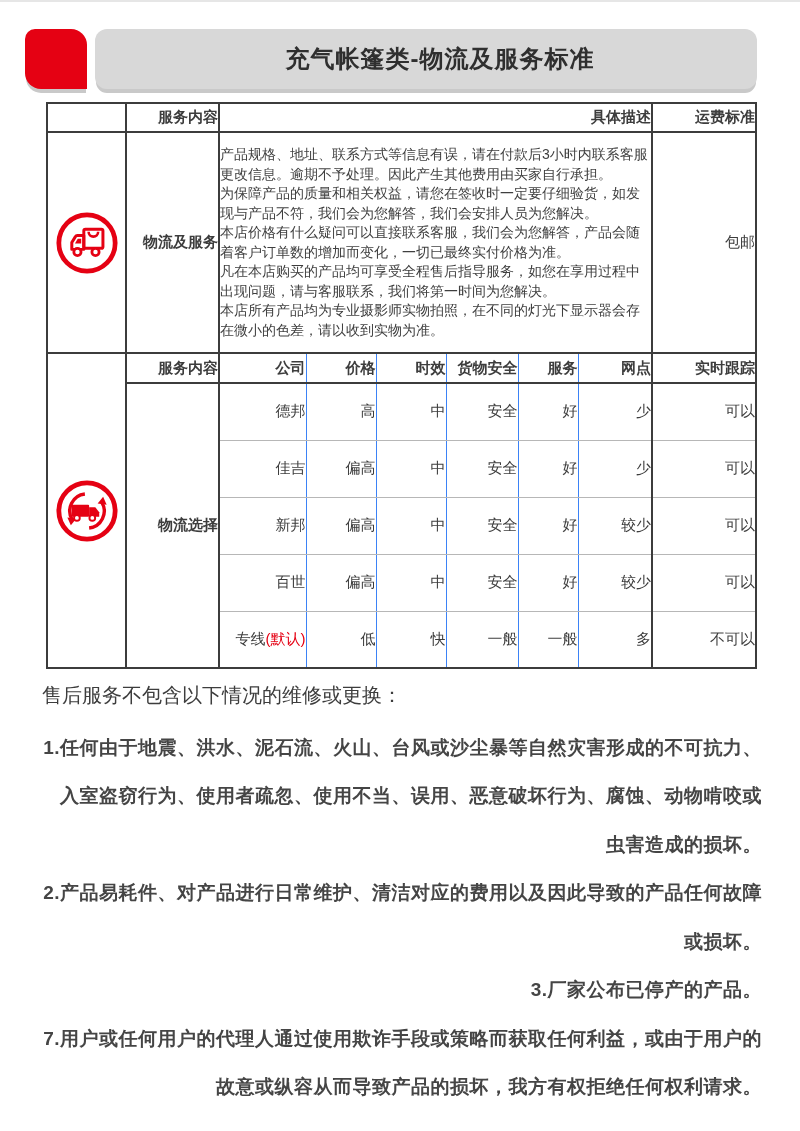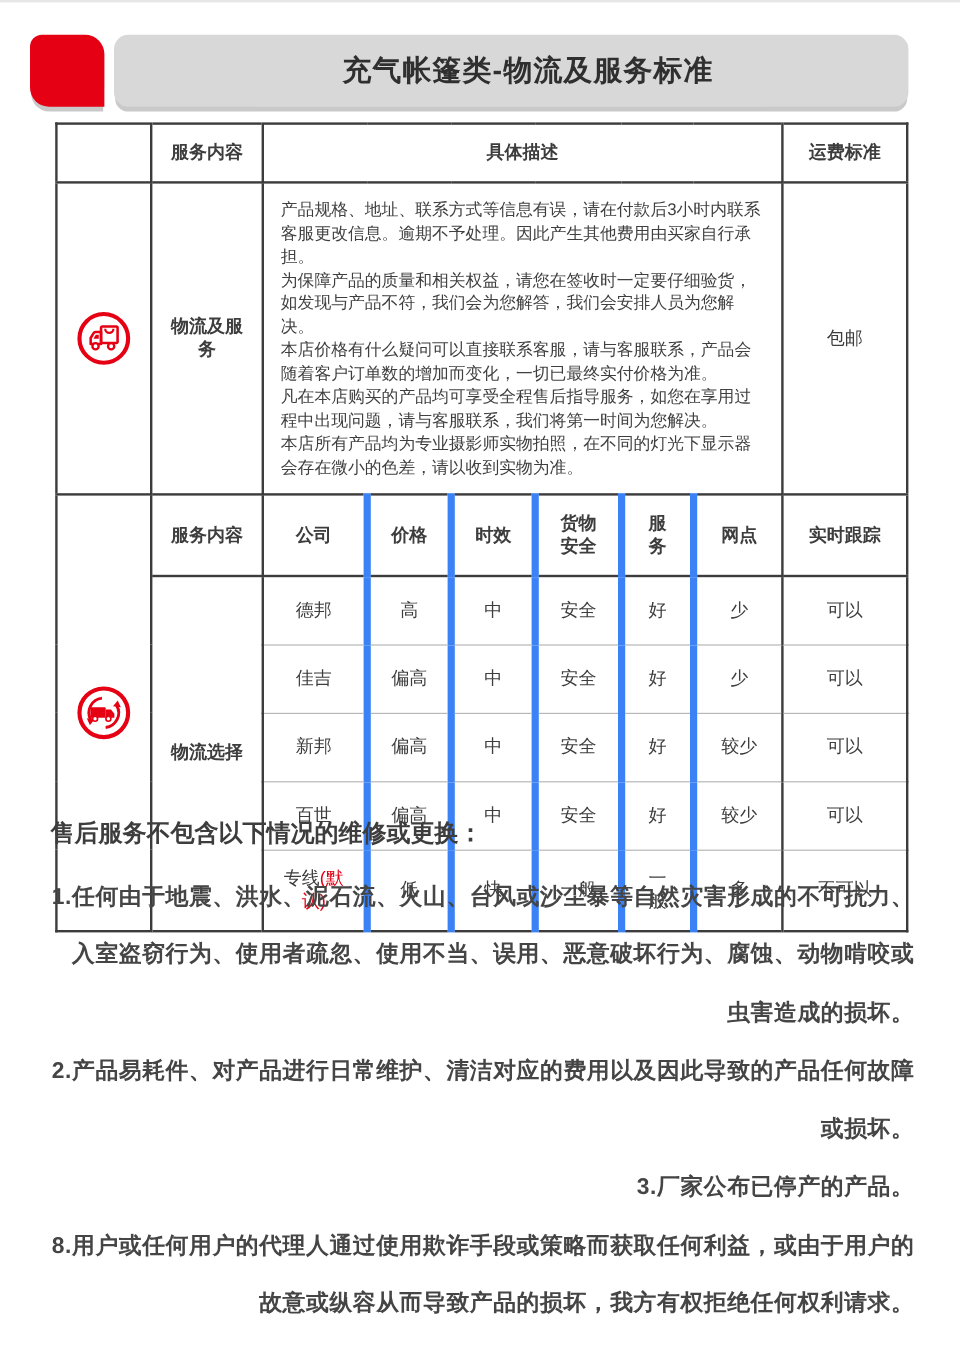--- a/index.html
+++ b/index.html
@@ -27,42 +27,42 @@
   .banner-title {
     font-size: 24px; font-weight: 700; color: #2f2f2f; letter-spacing: 1px;
   }
 
   
   table.svc {
     position: absolute; left: 46px; top: 100px; width: 709px;
     border-collapse: collapse; table-layout: fixed;
     border: 2px solid #3c3c3c;
   }
-  table.svc td { text-align: center; vertical-align: middle; font-size: 15px; color: #3d3d3d; padding: 14px; }
+  table.svc td { text-align: right; vertical-align: middle; font-size: 15px; color: #3d3d3d; padding: 0; }
   .r-dark { border-right: 2px solid #3c3c3c; }
-  .r-light { border-right: 6px solid #3b82f6; }
+  .r-light { border-right: 1px solid #3b82f6; }
   .b-dark { border-bottom: 2px solid #3c3c3c; }
   .b-light { border-bottom: 1px solid #b7b7b7; margin-top: 30px; }
   tr.hdr1 { height: 29px; }
   tr.content1 { height: 204px; }
   tr.hdr2 { height: 30px; }
   tr.drow { height: 57px; }
   .th { font-weight: 700; }
-  .desc-cell { text-align: left !important; padding: 12px 14px !important; }
+  .desc-cell { text-align: left !important; padding: 12px 0 !important; }
   .desc-cell p { font-size: 14px; line-height: 19.5px; color: #3f3f3f; }
   .suffix { color: #e50113; margin-top: 29px; }
   .icon-wrap { display: flex; align-items: center; justify-content: center; }
   .svc-icon { width: 68px; height: 68px; }
 
   
   .aftersales {
     position: absolute; left: 42px; top: 680px; width: 720px;
     color: #454545; font-size: 19px; font-weight: 600;
   }
-  .aftersales h2 { font-size: 20px; font-weight: 700; color: #3d3d3d; line-height: 1.3; margin-bottom: 16px; }
+  .aftersales h2 { font-size: 20px; font-weight: 400; color: #3d3d3d; line-height: 1.3; margin-bottom: 16px; }
   .aftersales p { line-height: 2.55; letter-spacing: 0.5px; text-align: right; }
 </style>
 </head>
 <body>
 
 <div class="page">
 
   <div class="banner">
     <div class="banner-red"></div>
     <div class="banner-bar">
@@ -102,21 +102,21 @@
             <path d="M26.5 28 h-3.2 l-2.6 4.4 h5.8 z" fill="#e50113"></path>
             <circle cx="23" cy="40.5" r="3.4" fill="#fff" stroke="#e50113" stroke-width="2.6"></circle>
             <circle cx="40" cy="40.5" r="3.4" fill="#fff" stroke="#e50113" stroke-width="2.6"></circle>
           </svg>
         </div>
       </td>
       <td class="r-dark b-dark th">物流及服务</td>
       <td class="r-dark b-dark desc-cell" colspan="6">
         <p>产品规格、地址、联系方式等信息有误，请在付款后3小时内联系客服更改信息。逾期不予处理。因此产生其他费用由买家自行承担。</p>
         <p>为保障产品的质量和相关权益，请您在签收时一定要仔细验货，如发现与产品不符，我们会为您解答，我们会安排人员为您解决。</p>
-        <p>本店价格有什么疑问可以直接联系客服，请与客服联系，产品会随着客户订单数的增加而变化，一切已最终实付价格为准。</p>
+        <p>本店价格有什么疑问可以直接联系客服，我们会为您解答，产品会随着客户订单数的增加而变化，一切已最终实付价格为准。</p>
         <p>凡在本店购买的产品均可享受全程售后指导服务，如您在享用过程中出现问题，请与客服联系，我们将第一时间为您解决。</p>
         <p>本店所有产品均为专业摄影师实物拍照，在不同的灯光下显示器会存在微小的色差，请以收到实物为准。</p>
       </td>
       <td class="b-dark">包邮</td>
     </tr>
 
     <tr class="hdr2">
       <td class="r-dark" rowspan="6">
         <div class="icon-wrap">
           <svg class="svc-icon" viewBox="0 0 64 64">
@@ -189,16 +189,16 @@
       <td>不可以</td>
     </tr>
   </tbody>
     </table>
 
   <div class="aftersales">
     <h2>售后服务不包含以下情况的维修或更换：</h2>
     <p>1.任何由于地震、洪水、泥石流、火山、台风或沙尘暴等自然灾害形成的不可抗力、入室盗窃行为、使用者疏忽、使用不当、误用、恶意破坏行为、腐蚀、动物啃咬或虫害造成的损坏。</p>
     <p>2.产品易耗件、对产品进行日常维护、清洁对应的费用以及因此导致的产品任何故障或损坏。</p>
     <p>3.厂家公布已停产的产品。</p>
-    <p>8.用户或任何用户的代理人通过使用欺诈手段或策略而获取任何利益，或由于用户的故意或纵容从而导致产品的损坏，我方有权拒绝任何权利请求。</p>
+    <p>7.用户或任何用户的代理人通过使用欺诈手段或策略而获取任何利益，或由于用户的故意或纵容从而导致产品的损坏，我方有权拒绝任何权利请求。</p>
   </div>
 
 </div>
 
 </body></html>

